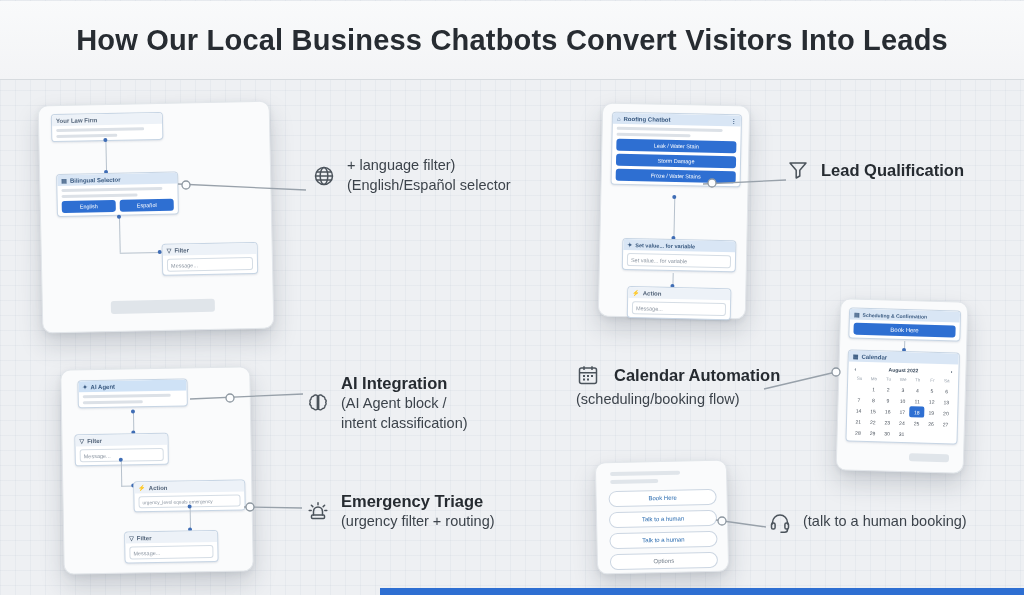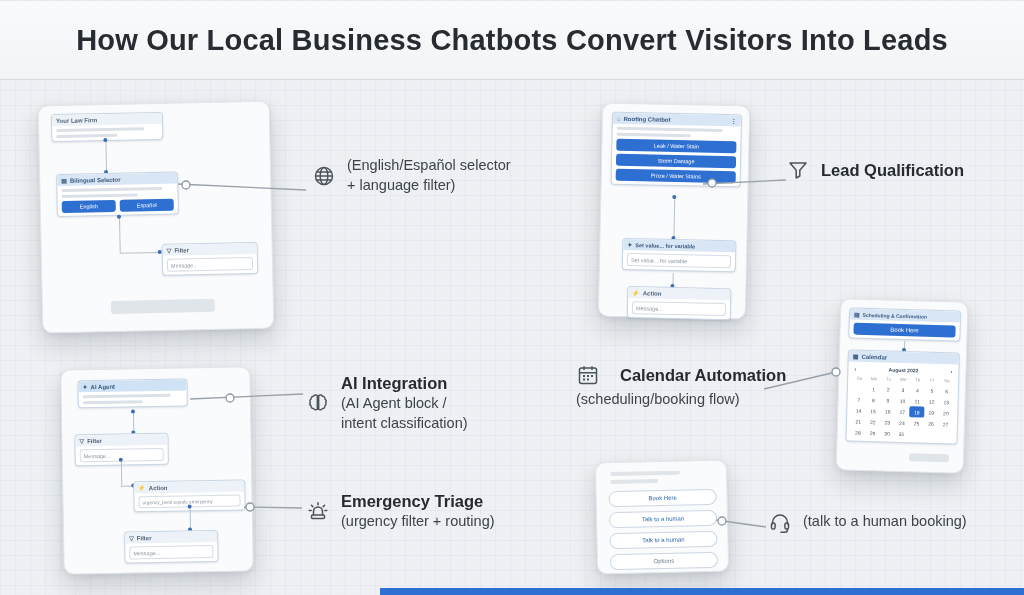--- a/index.html
+++ b/index.html
@@ -44,21 +44,21 @@
 
   .cal-month{display:flex;align-items:center;justify-content:space-between;
     font-size:5px;font-weight:bold;color:#3a4a5c;padding:1px 2px;}
   .cal-days,.cal-grid{display:grid;grid-template-columns:repeat(7,1fr);}
   .cal-days div{font-size:4.5px;color:#97a1ac;text-align:center;padding:1.5px 0;}
   .cal-grid div{font-size:5px;color:#4a525c;text-align:center;padding:2.5px 0;border-radius:2px;}
   .cal-grid div.sel{background:var(--accent-blue,#2e6fd2);color:#fff;}
 
   .callout{position:absolute;display:flex;align-items:center;gap:11px;z-index:4;}
   .callout-col{flex-direction:column;align-items:flex-start;gap:3px;}
-  .callout .row{display:flex;align-items:center;gap:20px;}
+  .callout .row{display:flex;align-items:center;gap:14px;}
   .txt{display:flex;flex-direction:column;}
   .co-title{font-size:16.5px;font-weight:600;color:#262b31;line-height:1.35;}
   .co-line{font-size:14.5px;color:#3c434b;line-height:1.35;}
   .ico{width:24px;height:24px;flex:0 0 auto;}
 
   .overlay{position:absolute;inset:0;z-index:3;pointer-events:none;}
   .bottom-bar{position:absolute;left:380px;right:0;bottom:0;height:7px;
     background:var(--accent-blue,#2e6fd2);z-index:6;}
 </style>
 </head>
@@ -312,22 +312,22 @@
   </g>
 </svg>
 
 <div class="callout" style="left:312px;top:156px;">
   <svg class="ico" viewBox="0 0 24 24" fill="none" stroke="#4b535b" stroke-width="1.5">
     <circle cx="12" cy="12" r="8.5"></circle>
       <ellipse cx="12" cy="12" rx="3.8" ry="8.5"></ellipse>
     <path d="M3.5 12h17M4.8 8h14.4M4.8 16h14.4"></path>
   </svg>
   <div class="txt">
+    <div class="co-line">+ language filter)</div>
     <div class="co-line">(English/Español selector</div>
-    <div class="co-line">+ language filter)</div>
   </div>
 </div>
 
 <div class="callout" style="left:786px;top:158px;">
   <svg class="ico" viewBox="0 0 24 24" fill="none" stroke="#4b535b" stroke-width="1.5" stroke-linejoin="round">
     <path d="M4 5h16l-6.2 7.2V18l-3.6 2v-7.8z"></path>
   </svg>
   <div class="txt">
     <div class="co-title">Lead Qualification</div>
   </div>

